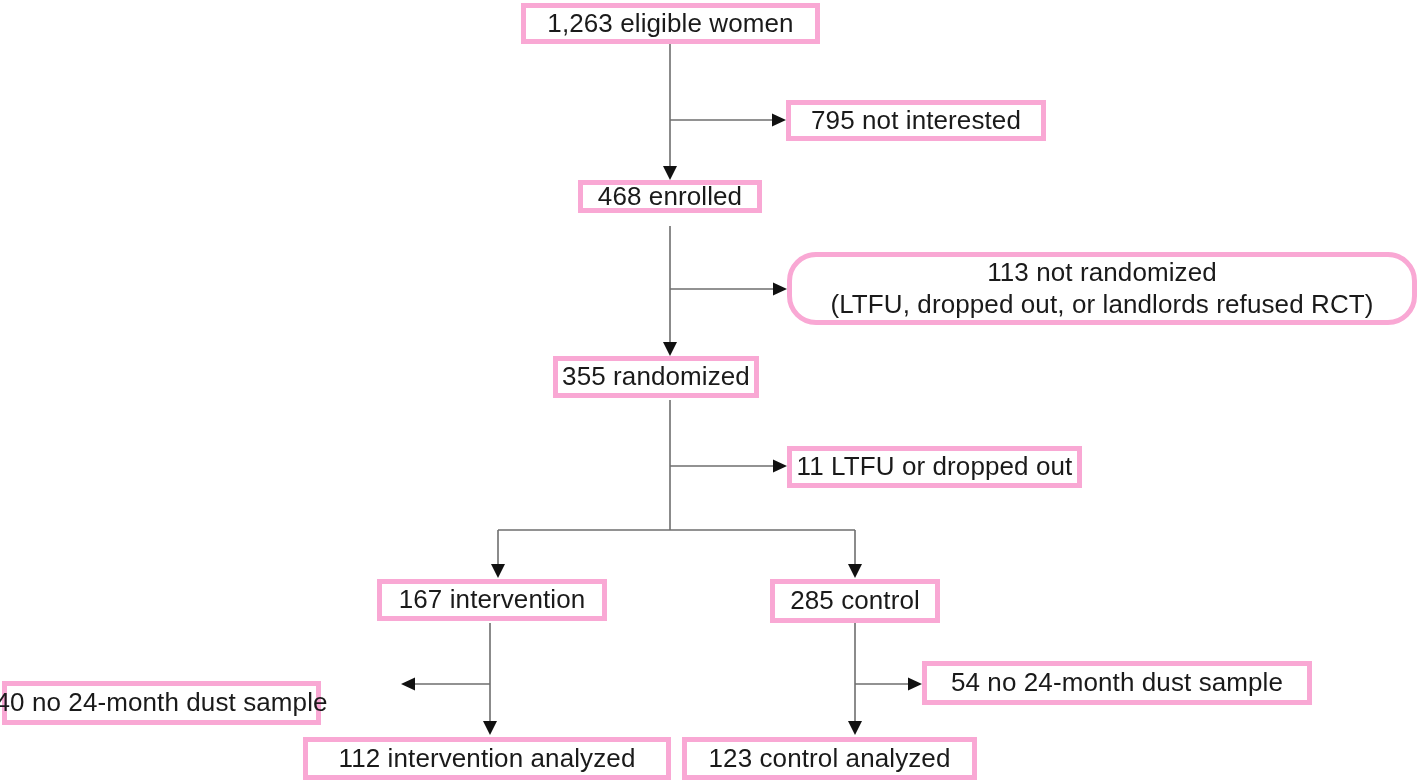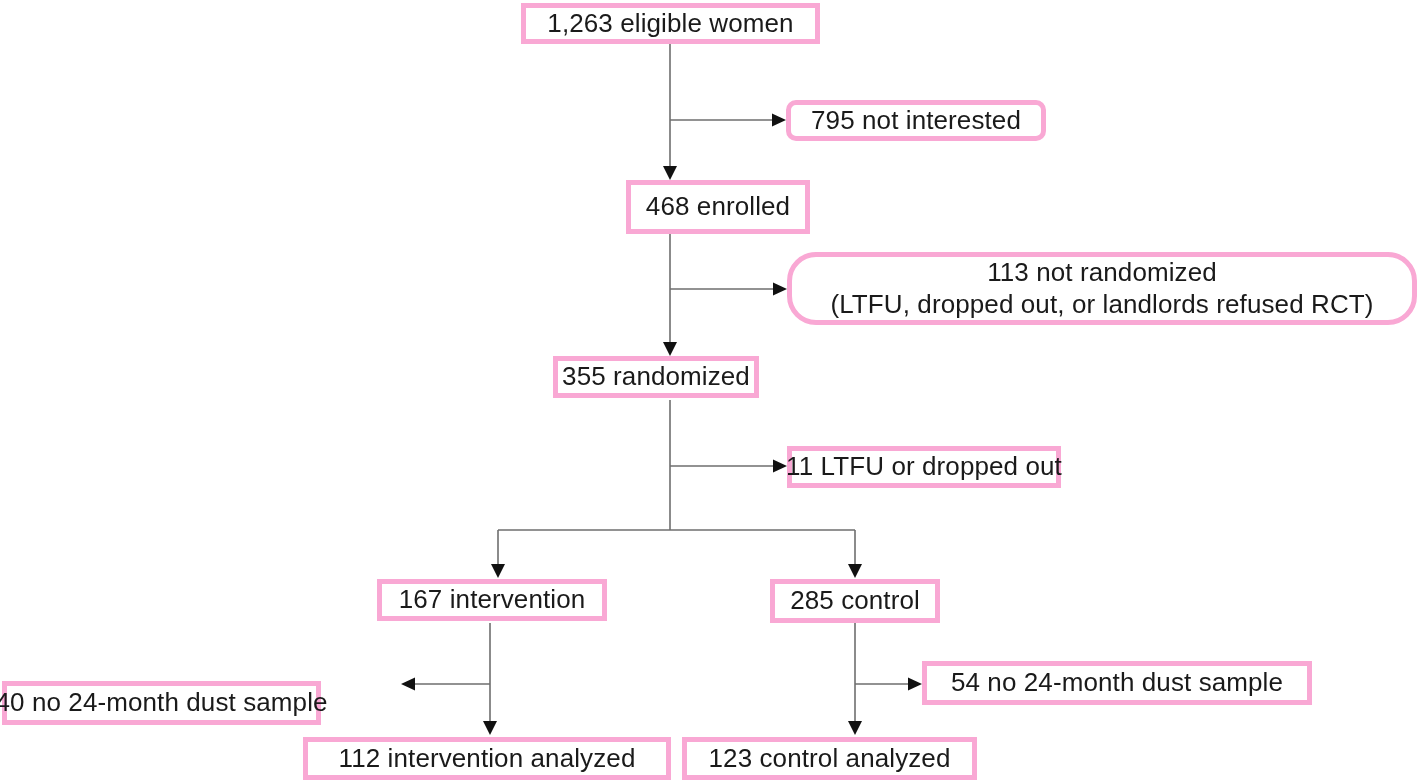--- a/index.html
+++ b/index.html
@@ -98,38 +98,38 @@
     <polygon class="arrowhead" points="855,735 848,721 862,721"></polygon>
 
     <line x1="855" y1="684" x2="917" y2="684"></line>
     <polygon class="arrowhead" points="922,684 908,677.5 908,690.5"></polygon>
   </svg>
 
   <div class="node" style="left:521px; top:3px; width:299px; height:41px;">
     <span class="ln">1,263 eligible women</span>
   </div>
 
-  <div class="node" style="left:786px; top:100px; width:260px; height:41px;border-radius:10px;">
+  <div class="node" style="left:786px; top:100px; width:260px; height:41px;">
     <span class="ln">795 not interested</span>
   </div>
 
-  <div class="node" style="left:578px; top:180px; width:184px; height:54px;margin-left:48px;">
+  <div class="node" style="left:578px; top:180px; width:184px; height:33px;">
     <span class="ln">468 enrolled</span>
   </div>
 
   <div class="node two-line" style="left:787px; top:252px; width:630px; height:73px;border-radius:29px;">
     <span class="ln">113 not randomized</span>
     <span class="ln">(LTFU, dropped out, or landlords refused RCT)</span>
   </div>
 
   <div class="node" style="left:553px; top:356px; width:206px; height:42px;">
     <span class="ln">355 randomized</span>
   </div>
 
-  <div class="node" style="left:787px; top:446px; width:274px; height:42px;">
+  <div class="node" style="left:787px; top:446px; width:295px; height:42px;">
     <span class="ln">11 LTFU or dropped out</span>
   </div>
 
   <div class="node" style="left:377px; top:579px; width:230px; height:42px;">
     <span class="ln">167 intervention</span>
   </div>
 
   <div class="node" style="left:770px; top:579px; width:170px; height:44px;">
     <span class="ln">285 control</span>
   </div>

